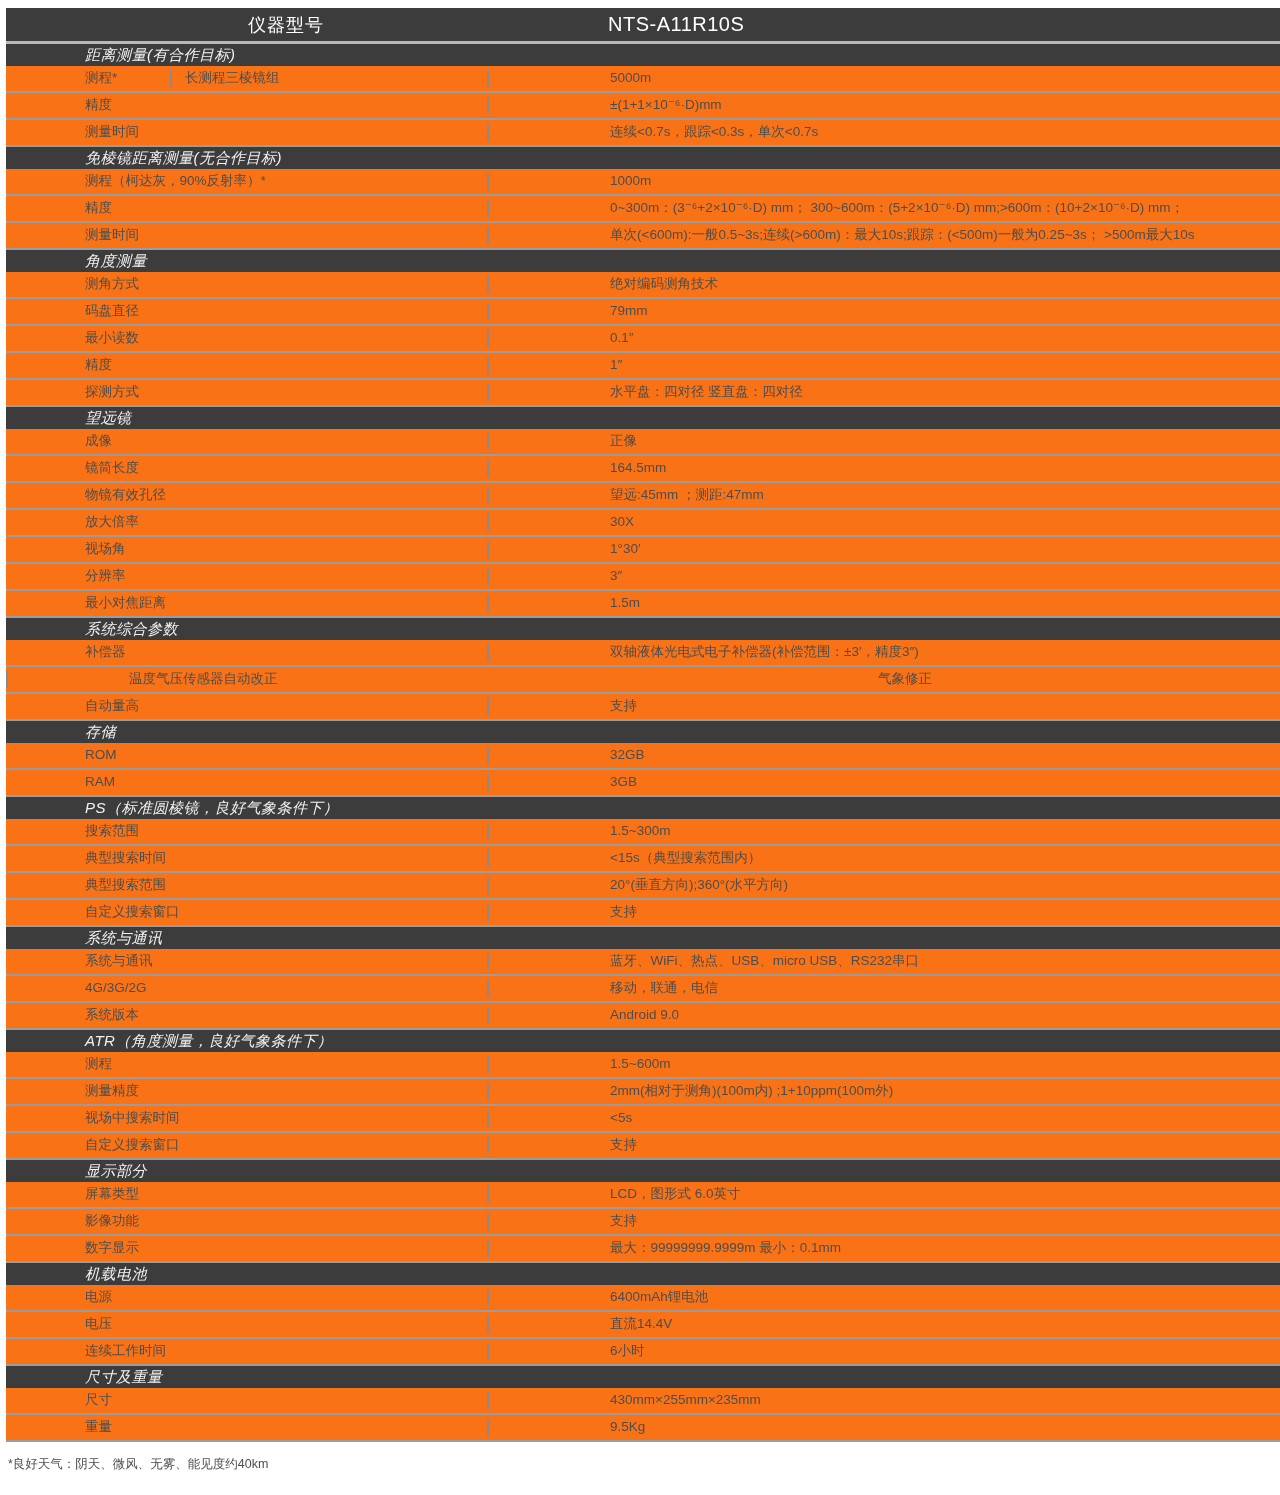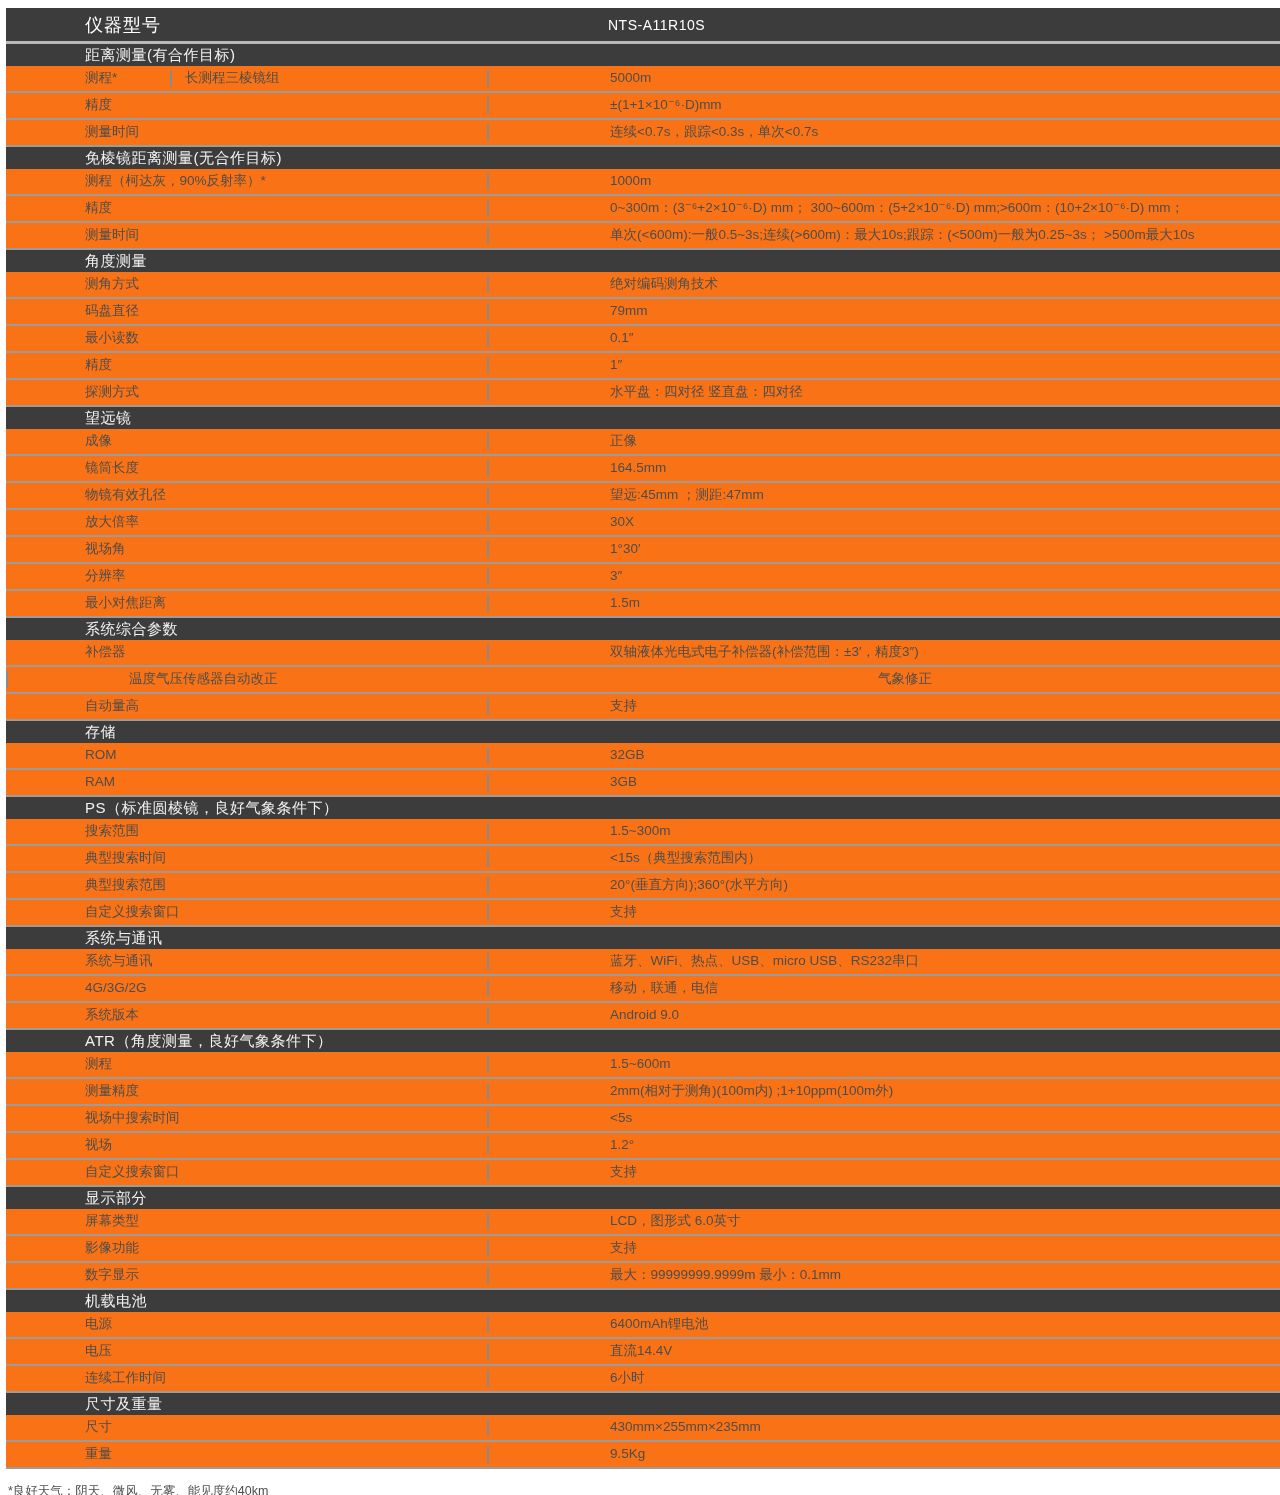--- a/index.html
+++ b/index.html
@@ -1,21 +1,21 @@
 <!DOCTYPE html>
 <html><head>
 <meta charset="utf-8">
 <style>
   html,body{margin:0;padding:0;background:#ffffff;}
   body{width:1280px;font-family:"Liberation Sans","DejaVu Sans",sans-serif;}
   .page{padding:8px 0 0 6px;}
   .model-header{height:33px;background:#3c3c3c;color:#ffffff;display:flex;align-items:center;border-bottom:3px solid #b9b9b9;}
-  .mh-label{width:481px;padding-left:79px;font-size:18px;letter-spacing:1px;box-sizing:border-box;}
-  .mh-value{padding-left:121px;font-size:14px;letter-spacing:0.5px;}
-  .sec-header{height:22px;background:#3c3c3c;color:#f2f2f2;display:flex;align-items:center;padding-left:79px;font-size:15px;letter-spacing:0.5px;}
+  .mh-label{width:481px;padding-left:79px;font-size:18px;letter-spacing:1px;box-sizing:border-box;text-align:center;}
+  .mh-value{padding-left:121px;font-size:20px;letter-spacing:0.5px;}
+  .sec-header{height:22px;background:#3c3c3c;color:#f2f2f2;display:flex;align-items:center;padding-left:79px;font-size:15px;letter-spacing:0.5px;font-style:italic;}
   .row{display:flex;align-items:center;min-height:27px;border-bottom:2px solid #9c9c9c;background:#f97316;box-sizing:border-box;}
   .cell{display:flex;align-items:center;font-size:13.5px;color:#4d4d4d;box-sizing:border-box;line-height:1.25;}
   .label{width:481px;padding-left:79px;}
   .label.narrow{width:164px;}
   .sublabel{width:317px;padding-left:13px;border-left:2px solid #8a8a8a;}
   .value{flex:1;padding-left:121px;border-left:2px solid #8a8a8a;padding-right:10px;}
   .footnotes{padding:12px 0 0 2px;font-size:12.5px;color:#4d4d4d;}
   .footnotes .note{line-height:1.6;}
 </style>
 </head>
@@ -189,24 +189,20 @@
     </div>
     <div class="row">
       <div class="cell label">测量精度</div>
       <div class="cell value">2mm(相对于测角)(100m内) ;1+10ppm(100m外)</div>
     </div>
     <div class="row">
       <div class="cell label">视场中搜索时间</div>
       <div class="cell value">&lt;5s</div>
     </div>
     <div class="row">
-      <div class="cell label">视场</div>
-      <div class="cell value">1.2°</div>
-    </div>
-    <div class="row">
       <div class="cell label">自定义搜索窗口</div>
       <div class="cell value">支持</div>
     </div>
   </div>
 
   <div>
     <div class="sec-header">显示部分</div>
     <div class="row">
       <div class="cell label">屏幕类型</div>
       <div class="cell value">LCD，图形式  6.0英寸</div>

